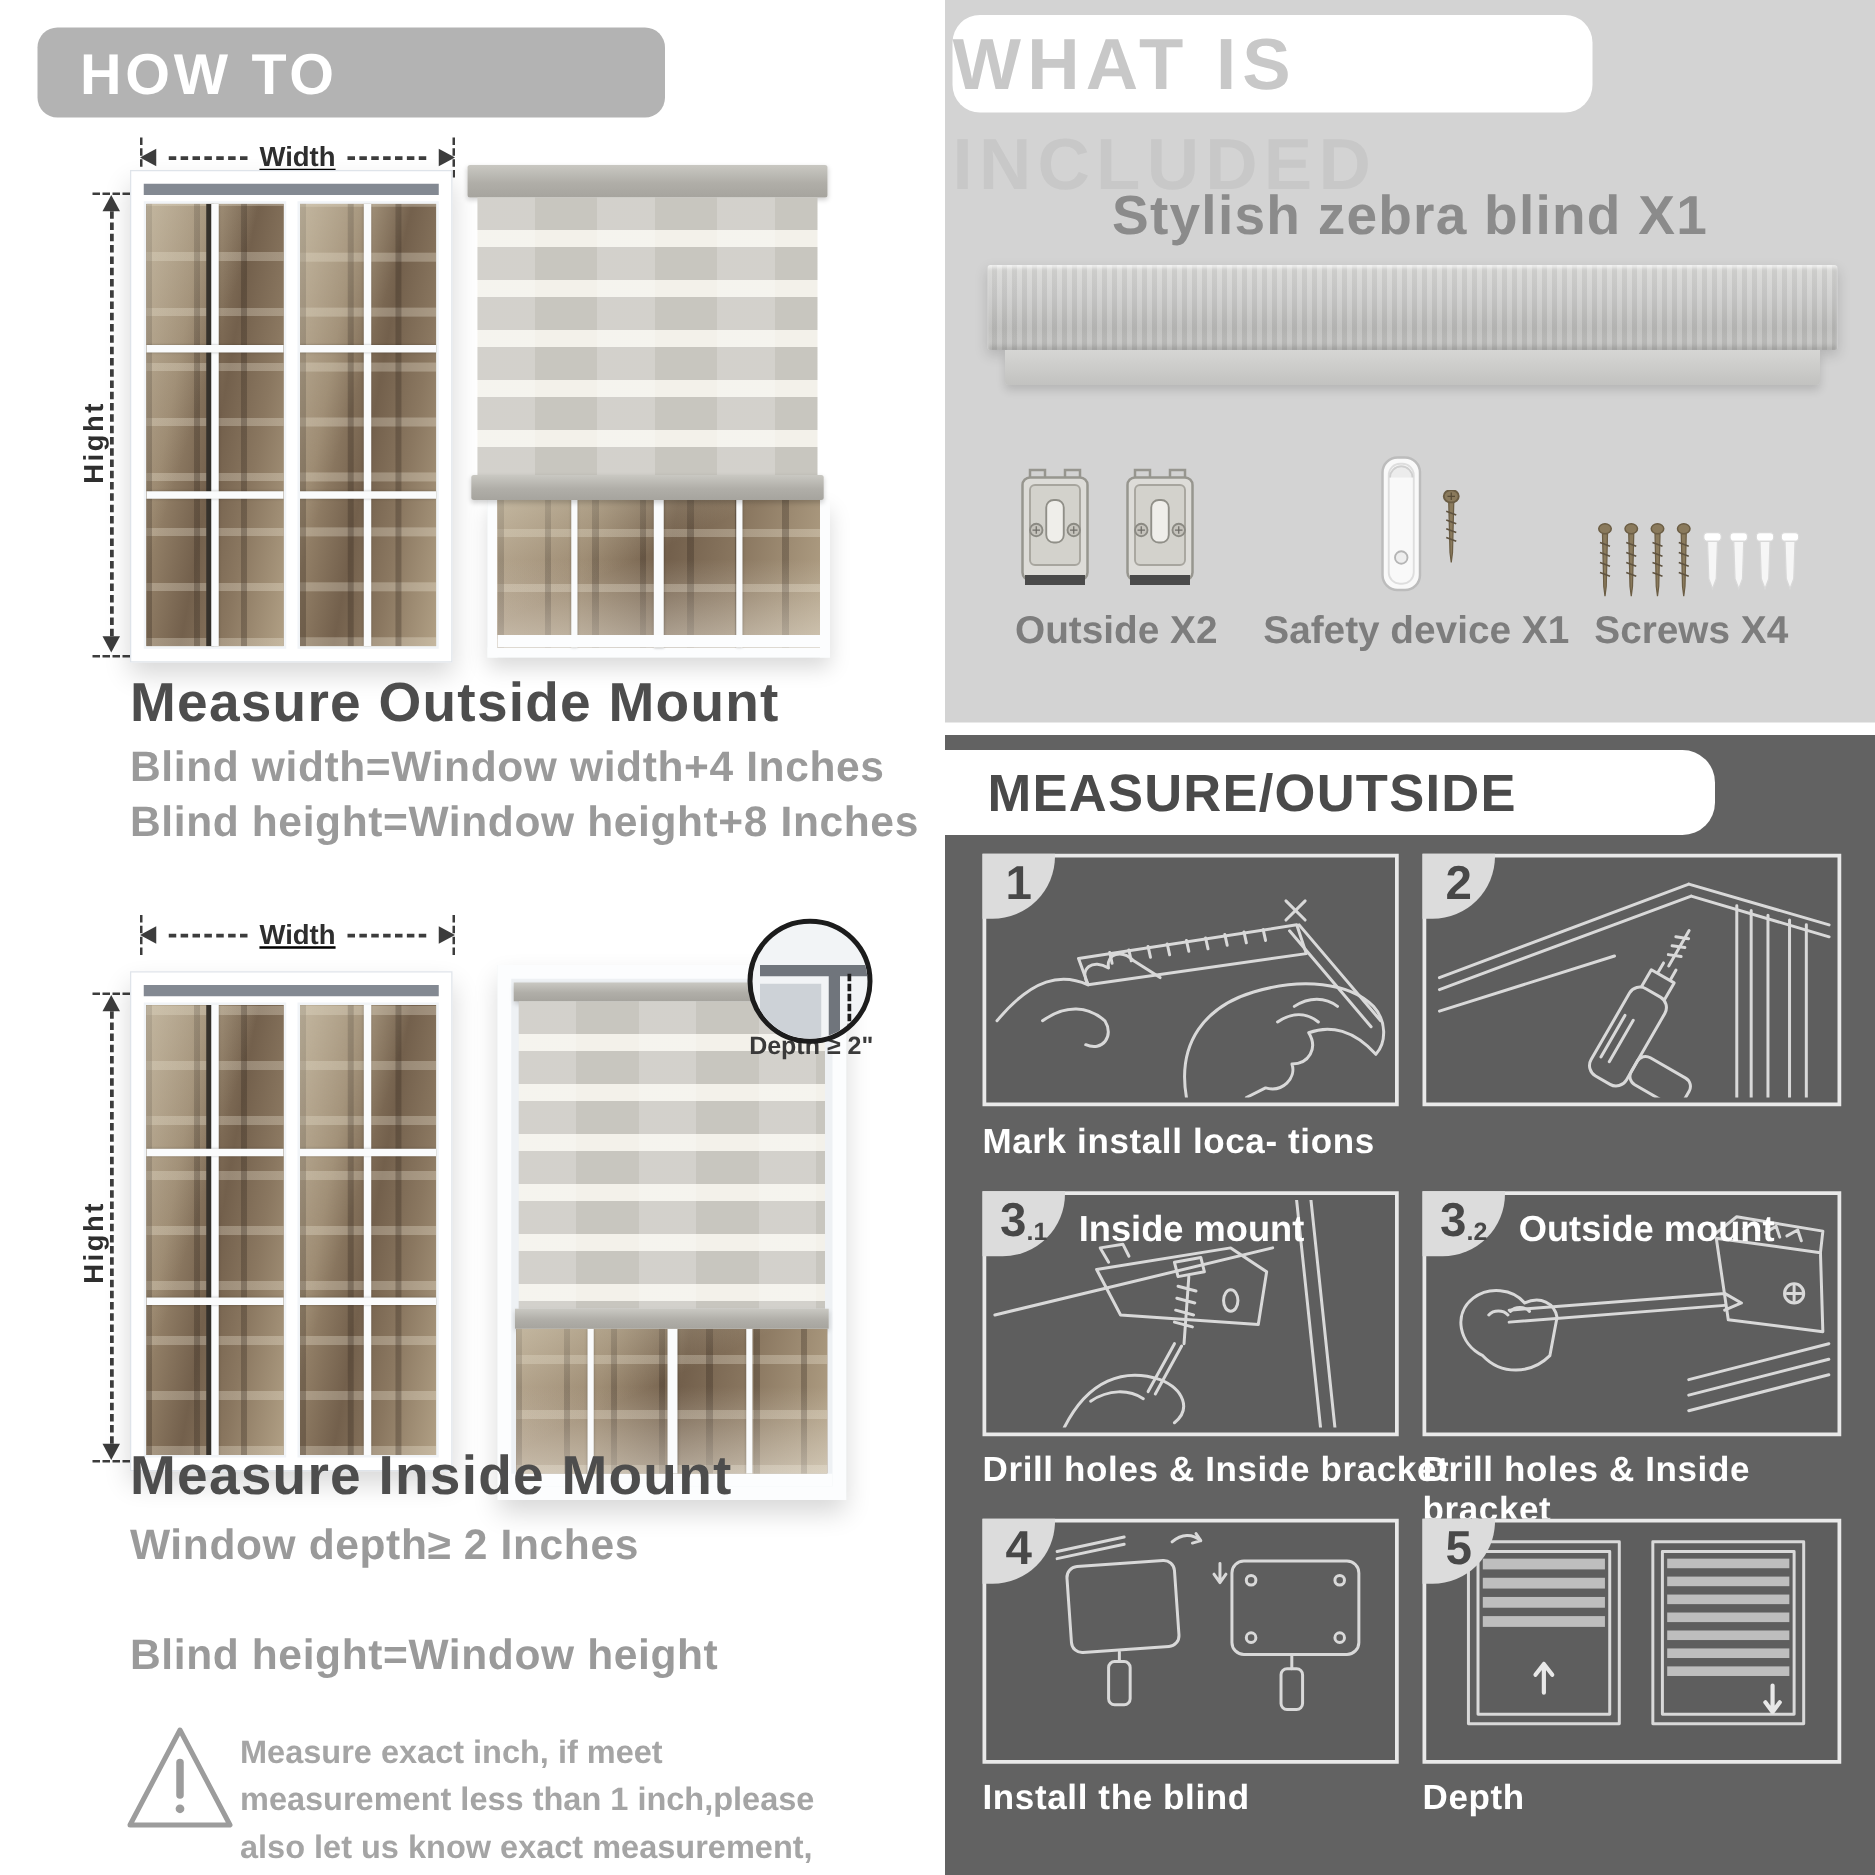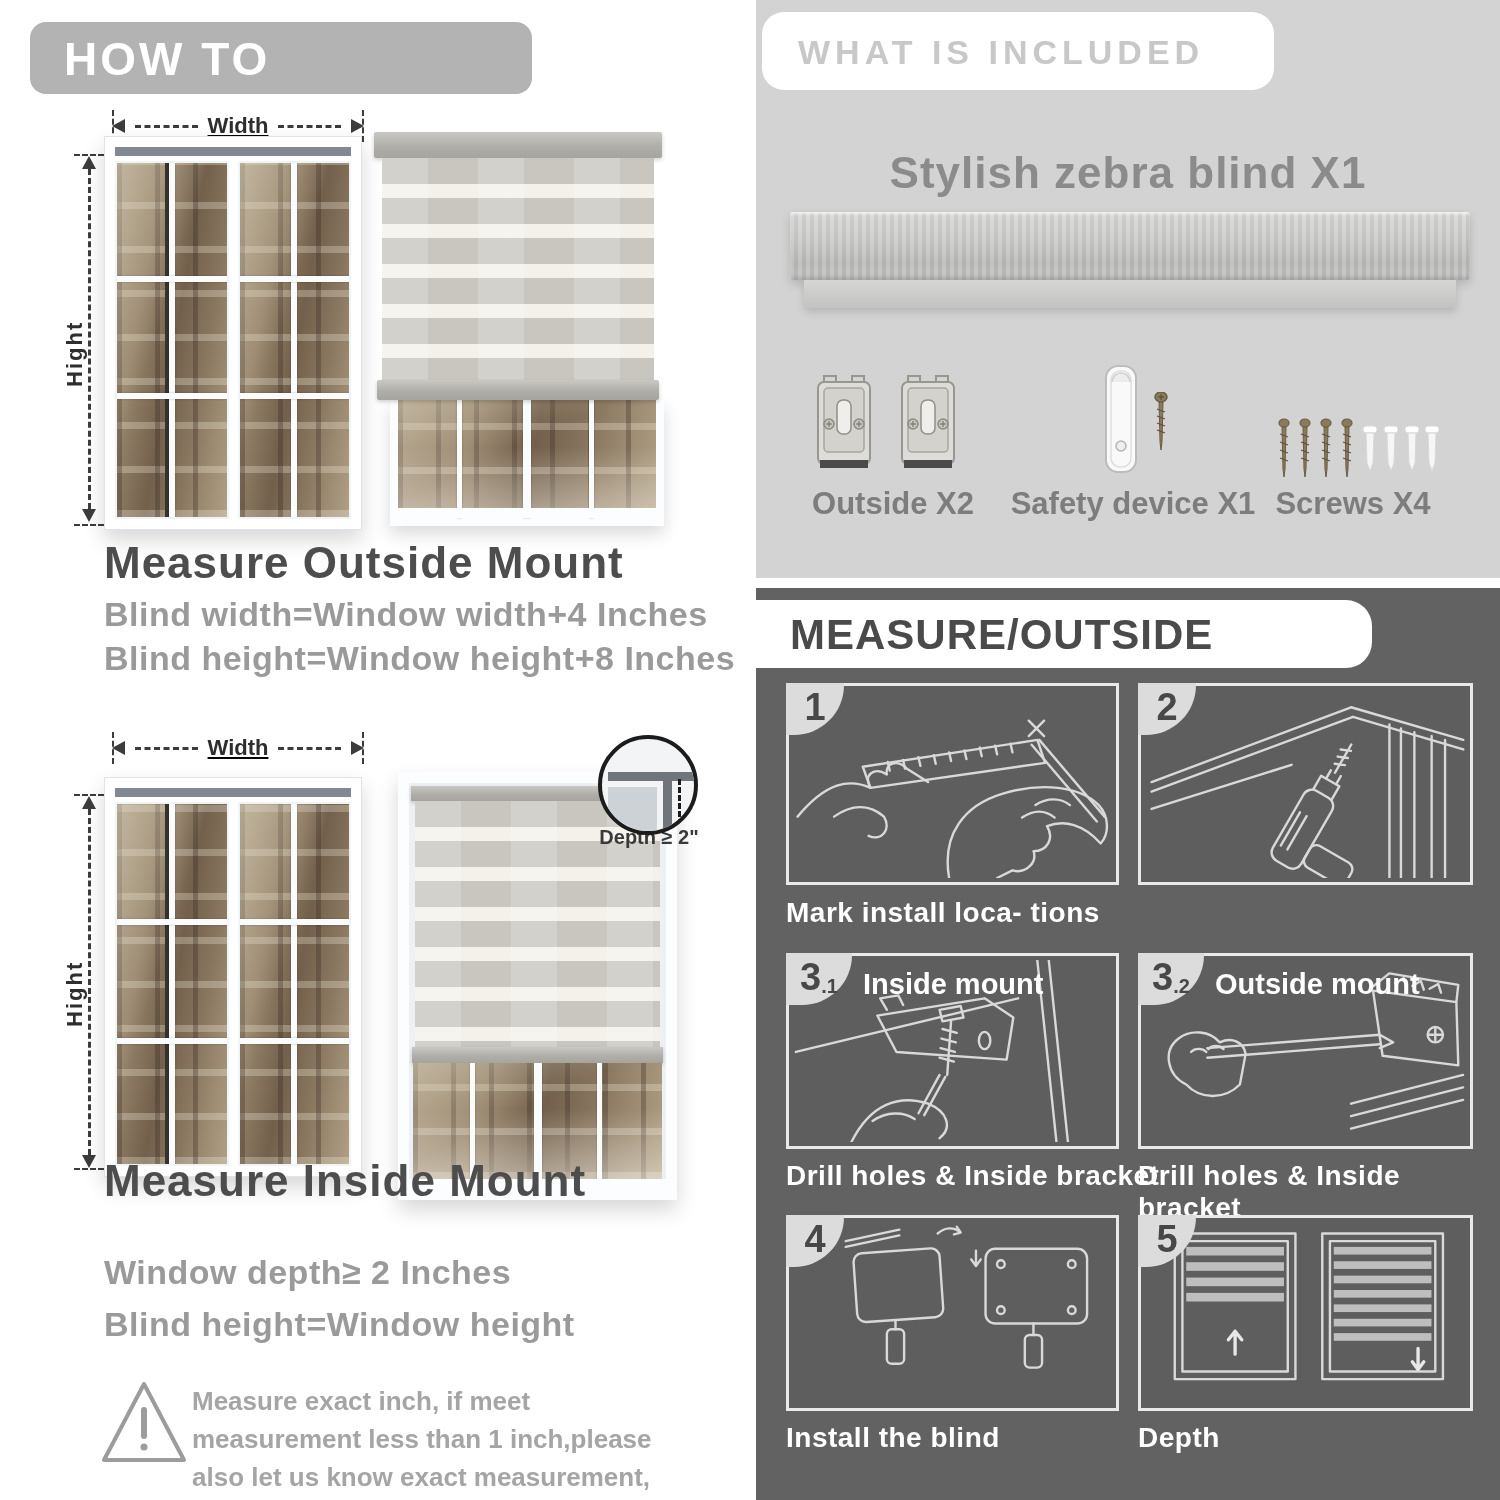--- a/index.html
+++ b/index.html
@@ -52,22 +52,22 @@
   .owin{border:8px solid #fcfdfe;border-top:none;background:#eef1f4;box-shadow:0 8px 16px rgba(0,0,0,.15);}
   .iwin{border:11px solid #fcfdfe;background:#eef1f4;box-shadow:0 10px 20px rgba(0,0,0,.16);}
   .depth-circle{border:4px solid #1c1c1c;border-radius:50%;background:#f2f4f6;overflow:hidden;z-index:6;}
   .depth-label{font-size:20px;font-weight:bold;color:#3a3a3a;text-align:center;}
 
   .warn-text{font-size:26px;font-weight:bold;color:#a5a5a5;line-height:38px;}
 
   
   .included-panel{left:756px;top:0;width:744px;height:578px;background:#d3d3d3;}
   .included-box{left:762px;top:12px;width:512px;height:78px;background:#ffffff;border-radius:22px;
-                color:#c8c8c8;font-size:34px;font-weight:bold;letter-spacing:5px;
-                line-height:80px;padding-left:36px;box-sizing:border-box;}
+                color:#c8c8c8;font-size:58px;font-weight:bold;letter-spacing:5px;
+                line-height:80px;box-sizing:border-box;}
   .blind-label{left:756px;top:148px;width:744px;text-align:center;font-size:44px;font-weight:bold;
                color:#8b8b8b;letter-spacing:1px;}
   .metal{background:
       repeating-linear-gradient(90deg, rgba(255,255,255,.10) 0 4px, rgba(0,0,0,.05) 4px 8px),
       linear-gradient(180deg,#dadad8 0%,#cccccb 40%,#bcbcba 75%,#c6c6c4 100%);
       box-shadow:inset 0 2px 3px rgba(255,255,255,.7), inset 0 -3px 4px rgba(0,0,0,.15), 0 4px 10px rgba(0,0,0,.15);}
   .valance{background:linear-gradient(180deg,#d6d6d4,#c2c2c0);box-shadow:0 4px 8px rgba(0,0,0,.14);}
   .hw-label{font-size:31px;font-weight:bold;color:#7d7d7d;text-align:center;}
 
   .mount-panel{left:756px;top:588px;width:744px;height:912px;background:#626262;}
@@ -201,21 +201,21 @@
 
   <div class="abs depth-circle" style="left:598px;top:735px;width:92px;height:92px;">
     <div style="position:absolute;left:6%;right:0;top:36%;height:9px;background:#70757c;"></div>
     <div style="position:absolute;right:24%;top:36%;bottom:0;width:9px;background:#70757c;"></div>
     <div style="position:absolute;left:6%;right:40%;top:52%;bottom:0;background:#cdd2d7;"></div>
     <div style="position:absolute;right:14%;top:44%;bottom:6%;width:0;border-left:3px dashed #1c1c1c;"></div>
   </div>
   <div class="abs depth-label" style="left:584px;top:826px;width:130px;">Depth ≥ 2"</div>
 
   <div class="abs sec-title" style="left:104px;top:1156px;">Measure Inside Mount</div>
-  <div class="abs formula" style="left:104px;top:1214px;margin-top:36px;">Window depth≥ 2 Inches</div>
+  <div class="abs formula" style="left:104px;top:1214px;">Window depth≥ 2 Inches</div>
   <div class="abs formula" style="left:104px;top:1302px;">Blind height=Window height</div>
 
   <svg class="abs" style="left:98px;top:1376px;" width="92" height="94" viewBox="0 0 92 94">
     <path d="M46,8 L86,84 L6,84 Z" fill="none" stroke="#9c9c9c" stroke-width="4" stroke-linejoin="round"></path>
     <path d="M46,34 L46,60" stroke="#9c9c9c" stroke-width="6" stroke-linecap="round"></path>
     <circle cx="46" cy="71" r="3.5" fill="#9c9c9c"></circle>
   </svg>
   <div class="abs warn-text" style="left:192px;top:1382px;width:474px;">Measure exact inch, if meet measurement less than 1 inch,please also let us know exact measurement, please do not leave it</div>
 
   <div class="abs included-panel"></div>

